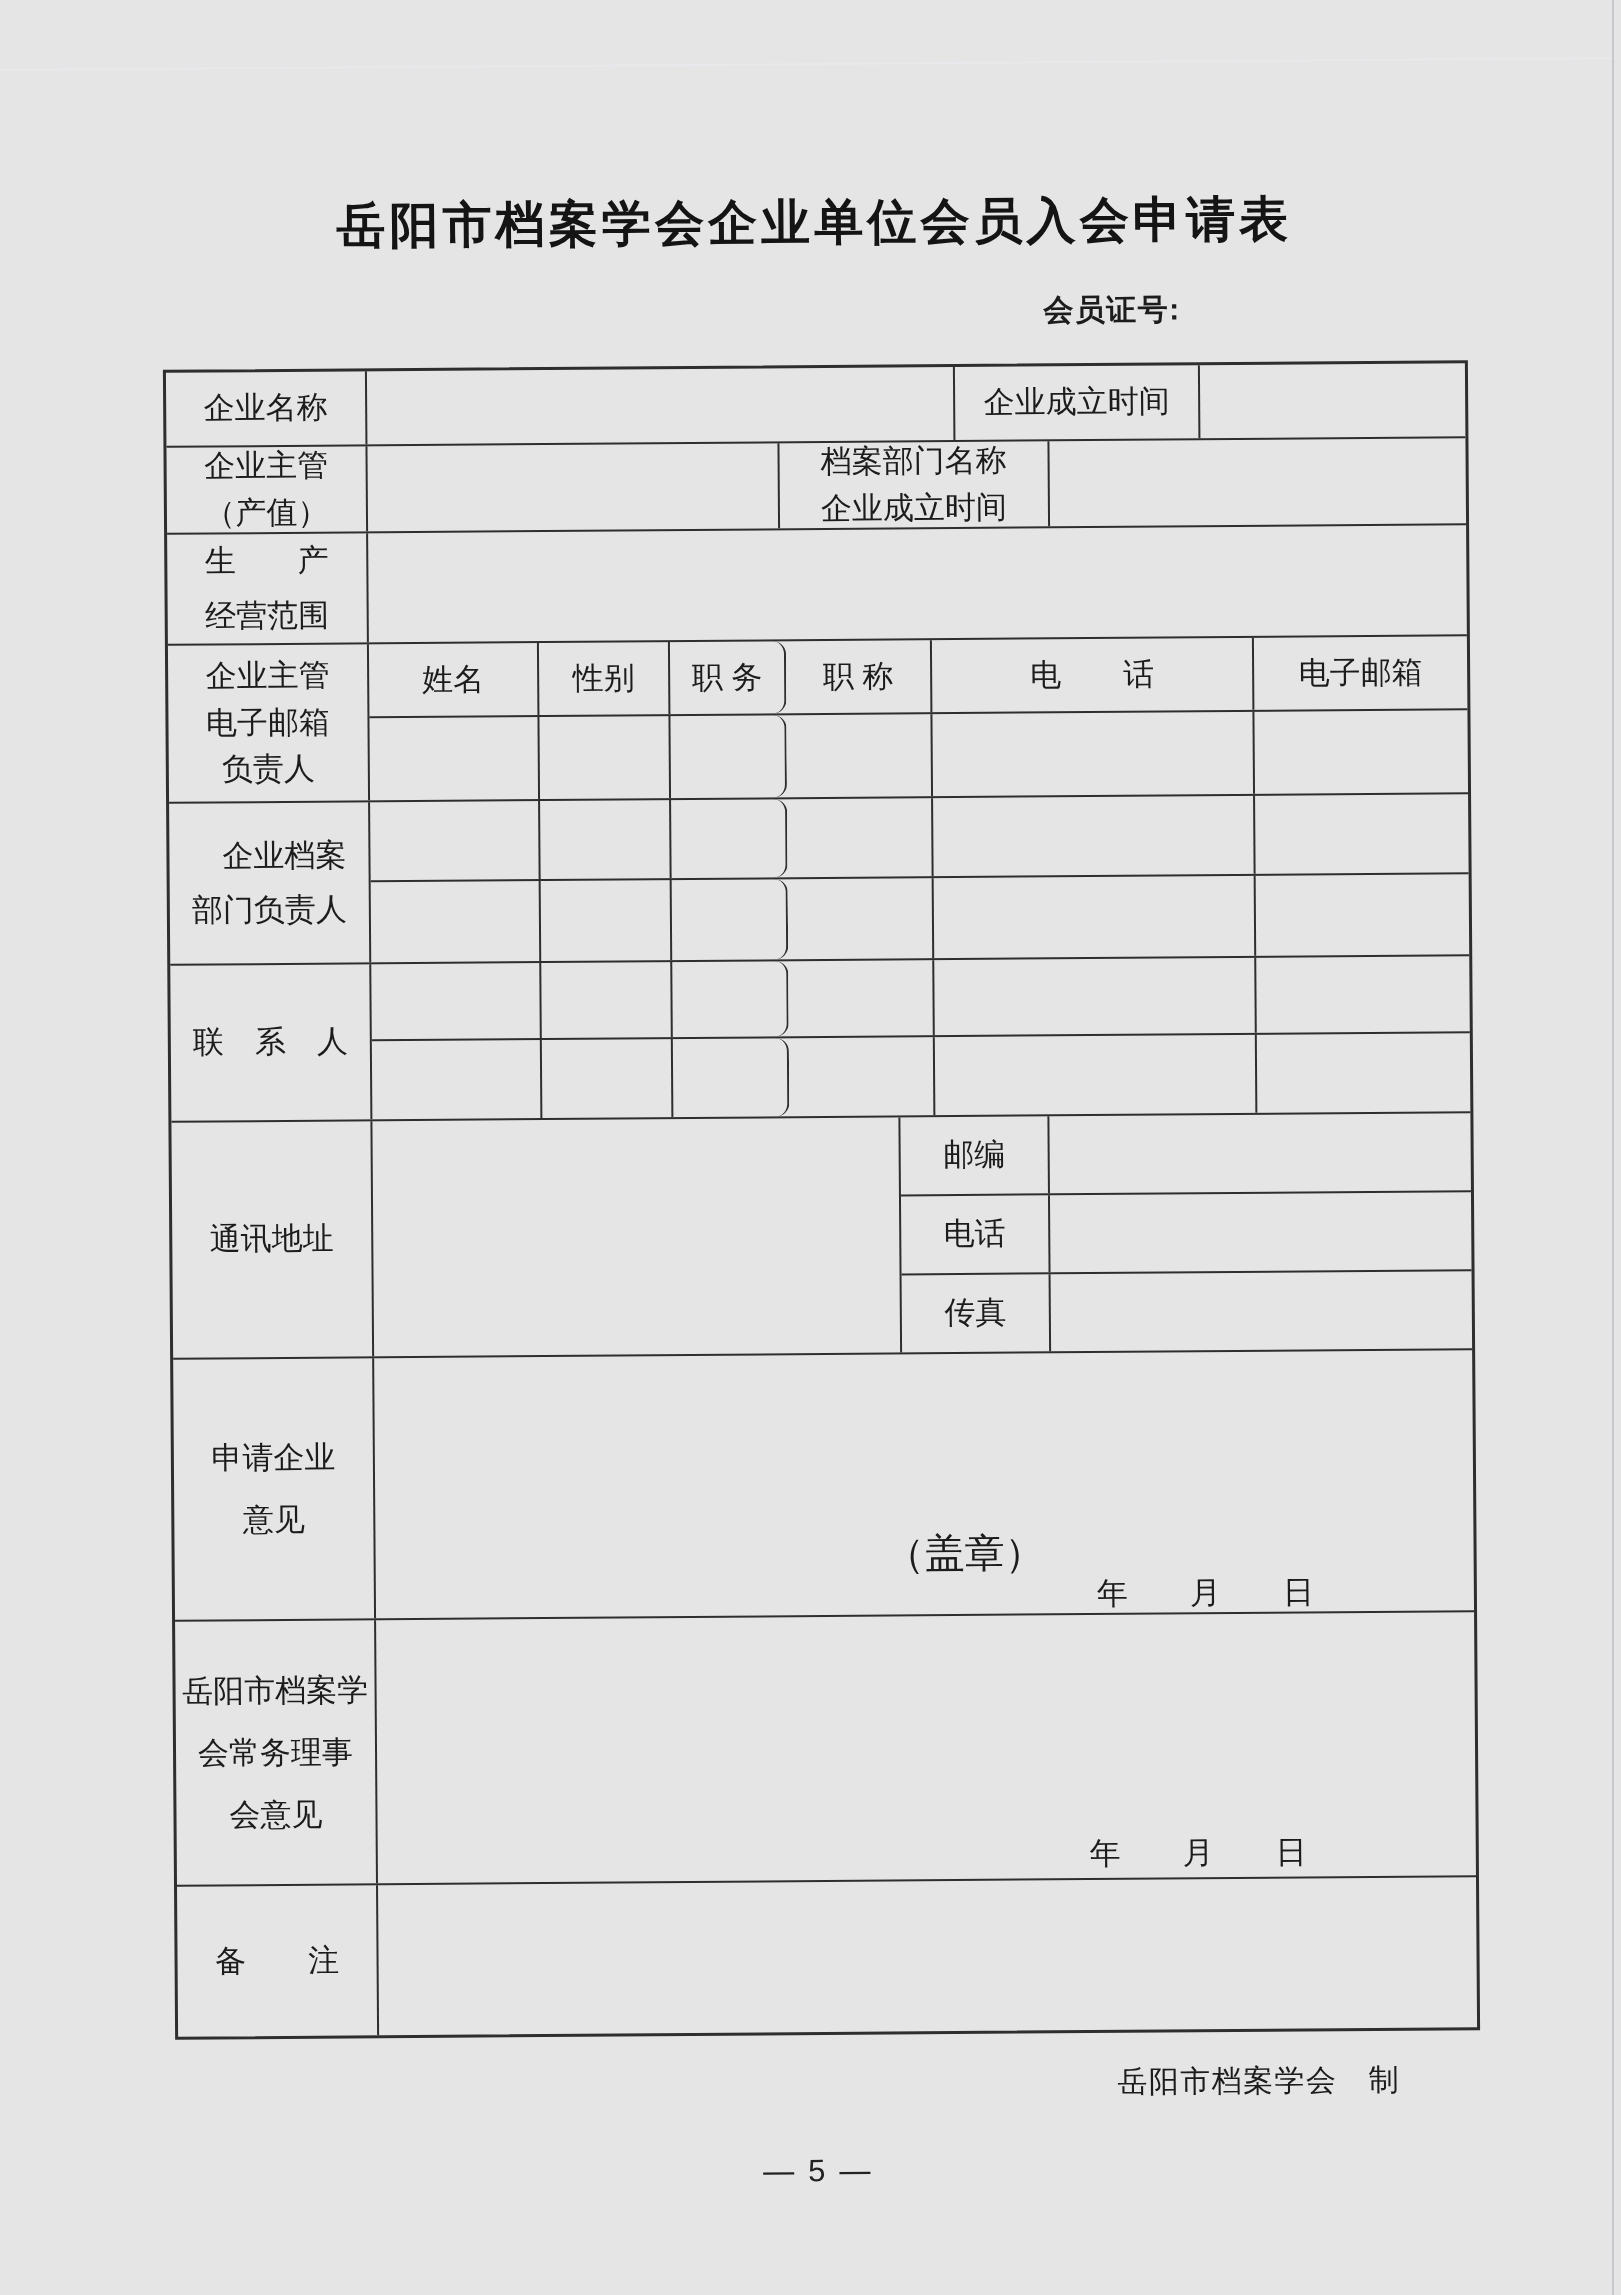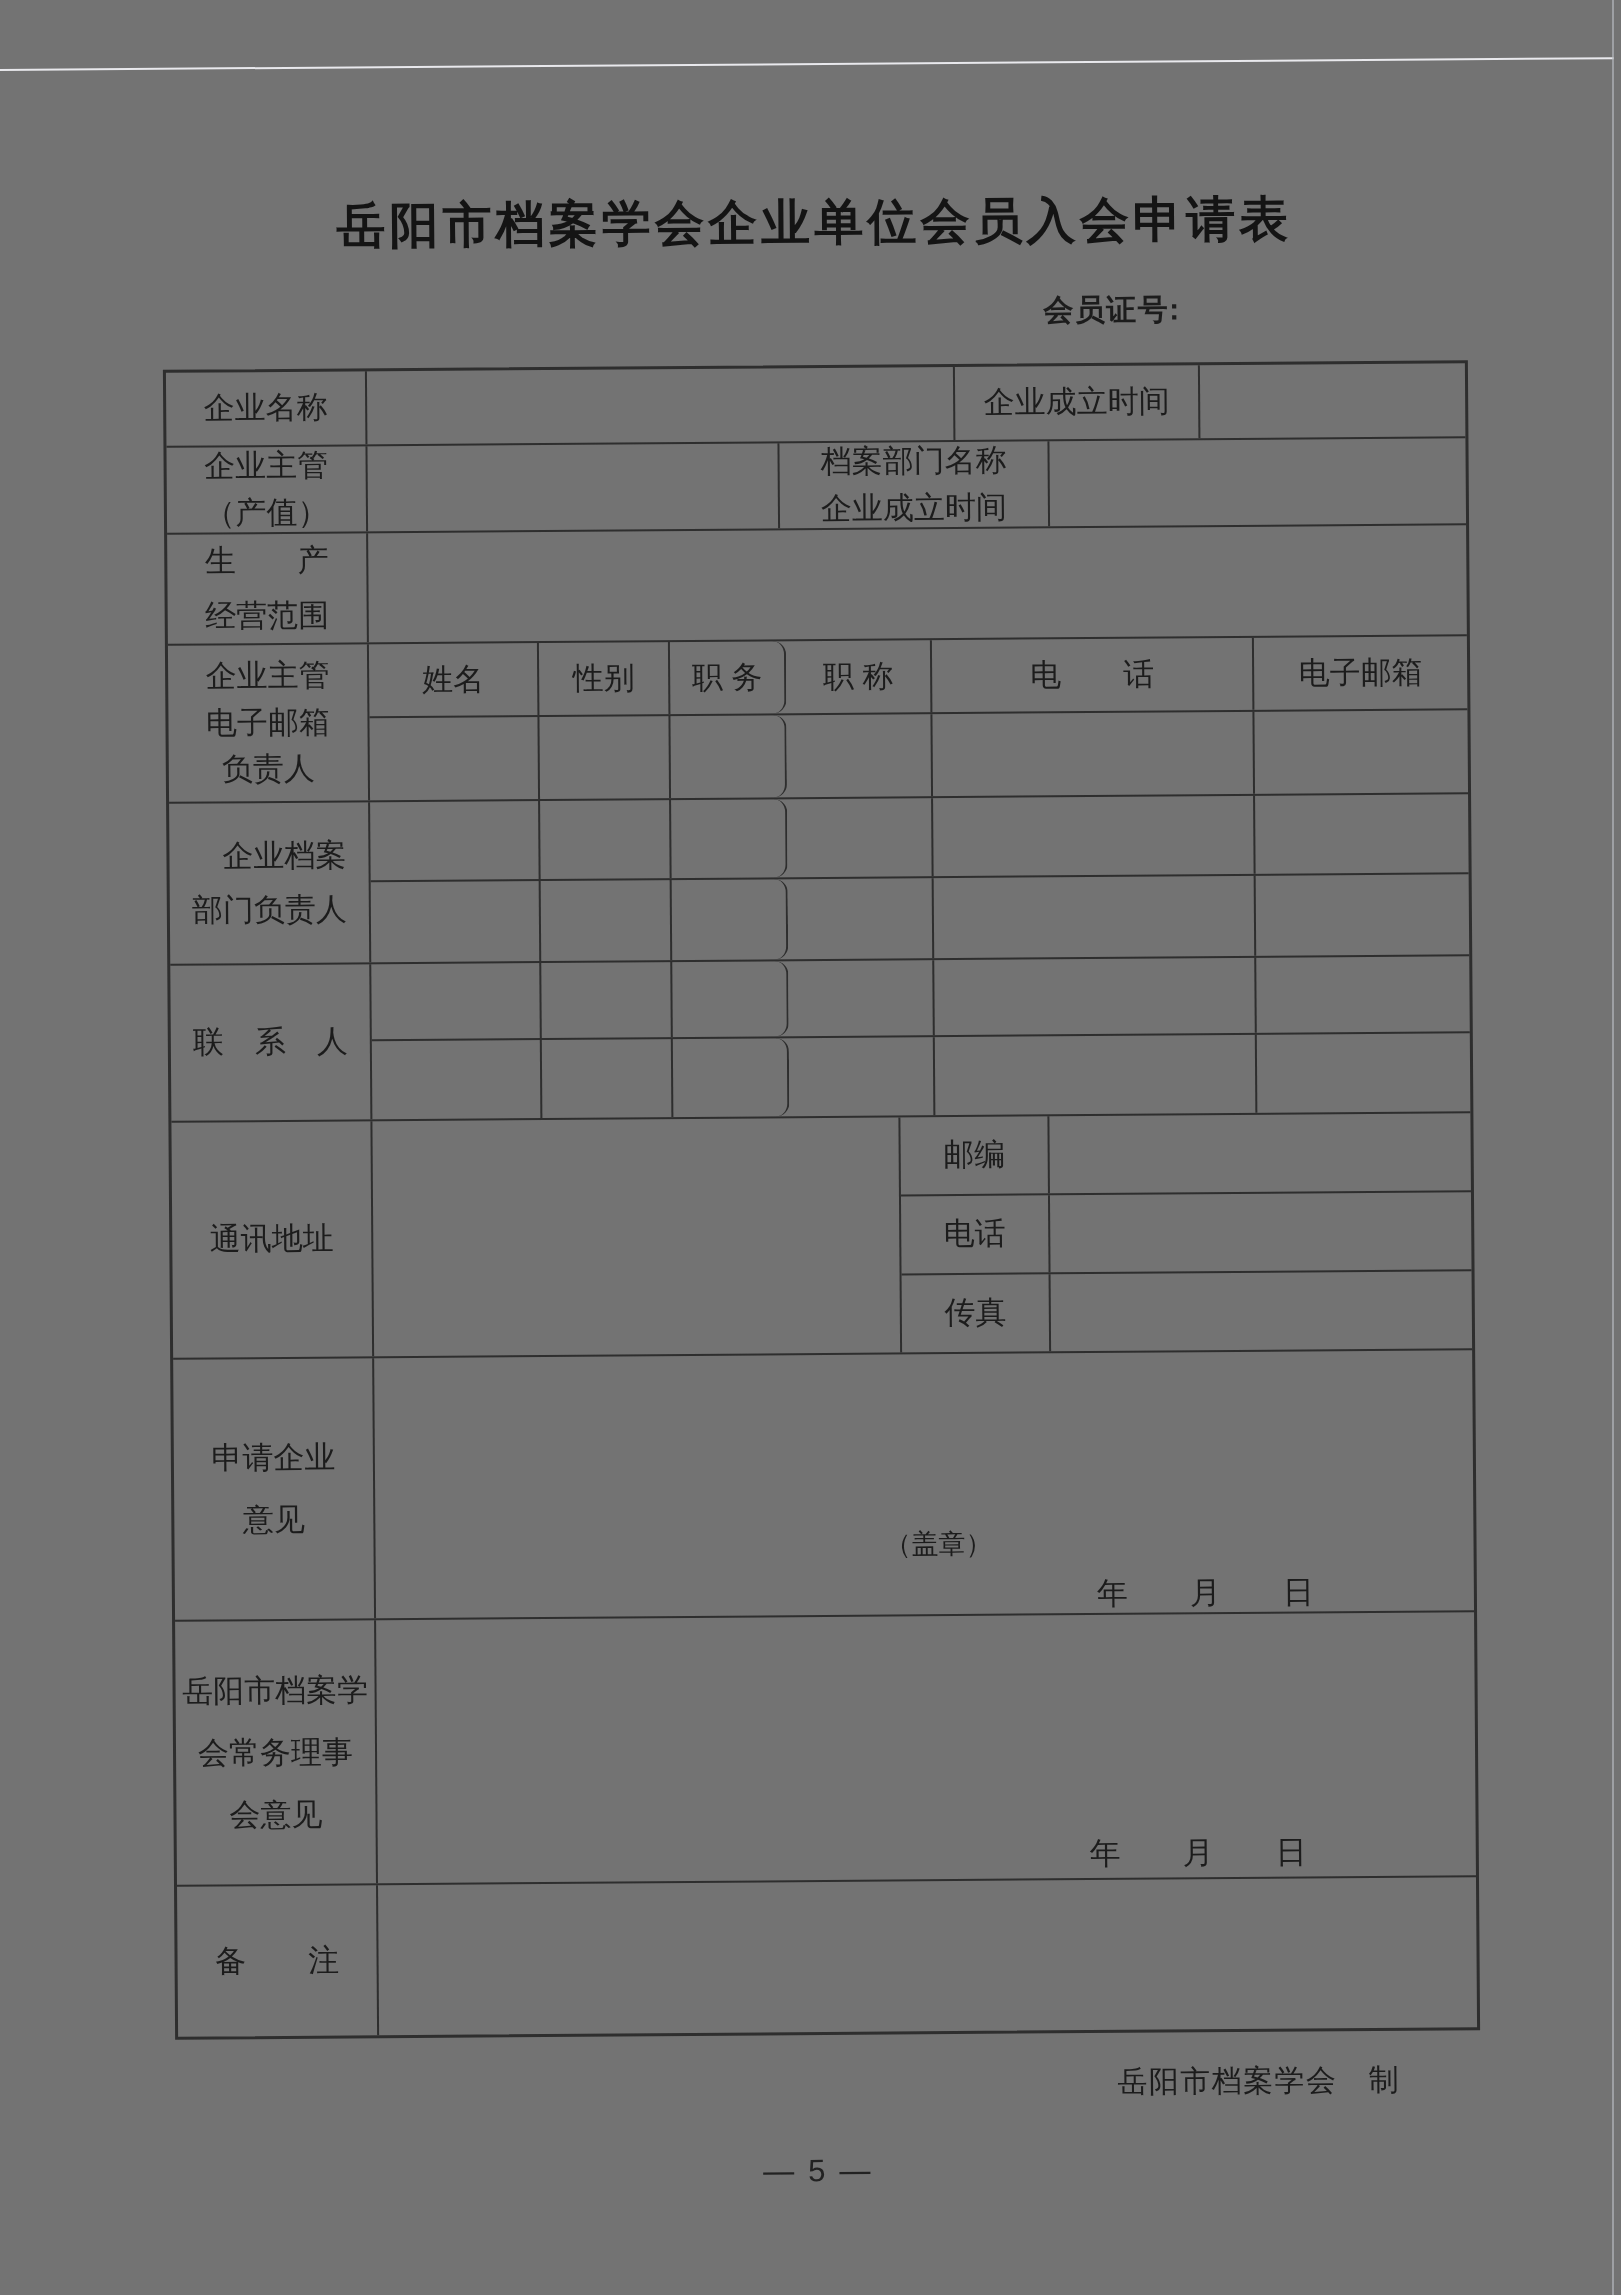--- a/index.html
+++ b/index.html
@@ -1,17 +1,17 @@
 <!DOCTYPE html>
 <html style="font-size:11px"><head>
 <meta charset="utf-8">
 <style>
   html,body{margin:0;padding:0;background:#ffffff;}
   body{font-family:"Liberation Sans","DejaVu Sans",sans-serif;}
-  .page{position:relative;width:1622px;height:2295px;background:#737373;overflow:hidden;color:#1c1c1c;}
+  .page{position:relative;width:1622px;height:2295px;background:#e5e5e5;overflow:hidden;color:#1c1c1c;}
   .tilt{position:absolute;inset:0;transform:rotate(-0.42deg);transform-origin:822px 1200px;}
 
   
   .scan-hline{position:absolute;left:0;top:63px;width:100%;height:2px;background:#e9e9ed;}
   .scan-vline{position:absolute;left:1612px;top:0;width:2px;height:100%;background:#b5b8bf;opacity:.65;}
 
   .title{position:absolute;left:169px;top:190px;width:1305px;text-align:center;
          font-size:49px;font-weight:bold;letter-spacing:4.1px;color:#141414;}
   .member-no{position:absolute;left:1050px;top:292px;font-size:30px;letter-spacing:1.4px;font-weight:bold;}
 
@@ -33,21 +33,21 @@
   .c-name{width:170px;flex:0 0 auto;}
   .c-gender{width:131px;flex:0 0 auto;}
   .c-pos{width:116px;flex:0 0 auto;border-radius:13px;}
   .c-title{width:146px;flex:0 0 auto;}
   .c-phone{width:322px;flex:0 0 auto;}
 
   .addr-blank{width:528px;flex:0 0 auto;}
   .addr-lblcol{width:149px;flex:0 0 auto;}
 
   .opinion-body{position:relative;flex:1 1 auto;border-right:none;}
-  .seal{position:absolute;left:509px;top:172px;font-size:27px;}
+  .seal{position:absolute;left:509px;top:172px;font-size:40px;}
   .date1{position:absolute;left:721px;top:220px;font-size:31px;}
   .date2{position:absolute;left:712px;top:218px;font-size:31px;}
 
   .lh-tight{line-height:1.5;}
   .lh-mid{line-height:1.75;text-align:right;}
   .lh-wide{line-height:2.0;}
 
   .footer-maker{position:absolute;left:1111px;top:2064px;font-size:30px;letter-spacing:1.4px;}
   .page-no{position:absolute;left:0;top:2153px;width:100%;text-align:center;font-size:31px;letter-spacing:2.7px;color:#222;}
 </style>

